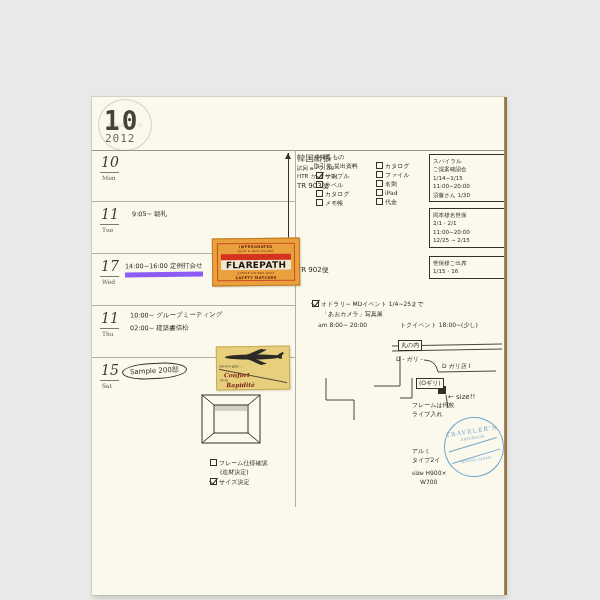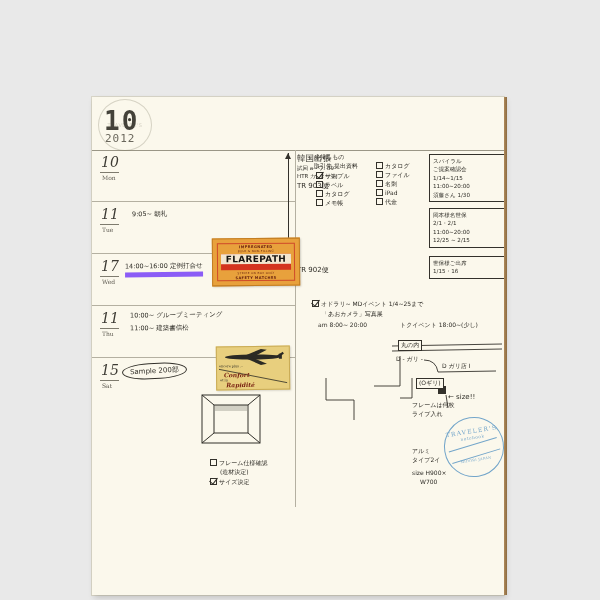--- a/index.html
+++ b/index.html
@@ -114,21 +114,21 @@
     position:absolute;left:9px;right:9px;text-align:center;
     font-size:3.6px;letter-spacing:.4px;color:#6b2410;font-weight:bold;
     font-family:"DejaVu Sans",sans-serif;
   }
   #matchbox .bandtop{top:6px;}
   #matchbox .bandtop .s{display:block;font-size:2.8px;font-weight:normal;}
   #matchbox .bandbot{bottom:5px;}
   #matchbox .bandbot .s{display:block;font-size:2.8px;font-weight:normal;margin-bottom:1px;}
   #matchbox .redbar{
     position:absolute;left:8px;right:8px;top:15px;height:16px;
-    background:#d4341f;display:flex;align-items:flex-start;justify-content:center;
+    background:#d4341f;display:flex;align-items:flex-end;justify-content:center;
   }
   #matchbox .redbar span{
     background:#f3e6cf;color:#171512;font-weight:bold;font-size:9px;
     letter-spacing:.3px;padding:0 5px;font-family:"DejaVu Sans",sans-serif;
   }
 
   
   #plane{
     position:absolute;left:124px;top:249px;width:72px;height:42px;
     background:#e8cf7e;border:1px solid #c9ab55;overflow:hidden;
@@ -183,21 +183,21 @@
         <div class="daynum">17</div>
         <div class="dayrule"></div>
         <div class="dayname">Wed</div>
         <div class="ent u" style="left:33px;top:8px;">14:00~16:00 定例打合せ</div>
       </div>
       <div class="row">
         <div class="daynum">11</div>
         <div class="dayrule"></div>
         <div class="dayname">Thu</div>
         <div class="ent" style="left:38px;top:5px;">10:00~ グループミーティング</div>
-        <div class="ent" style="left:38px;top:18px;">11:00~ 建築書信松</div>
+        <div class="ent" style="left:38px;top:18px;">02:00~ 建築書信松</div>
       </div>
       <div class="row">
         <div class="daynum">15</div>
         <div class="dayrule"></div>
         <div class="dayname">Sat</div>
         <div class="circled" style="left:30px;top:5px;">Sample 200部</div>
       </div>
     </div>
 
     <div class="gtxt" style="position:absolute;left:118px;top:362px;">

